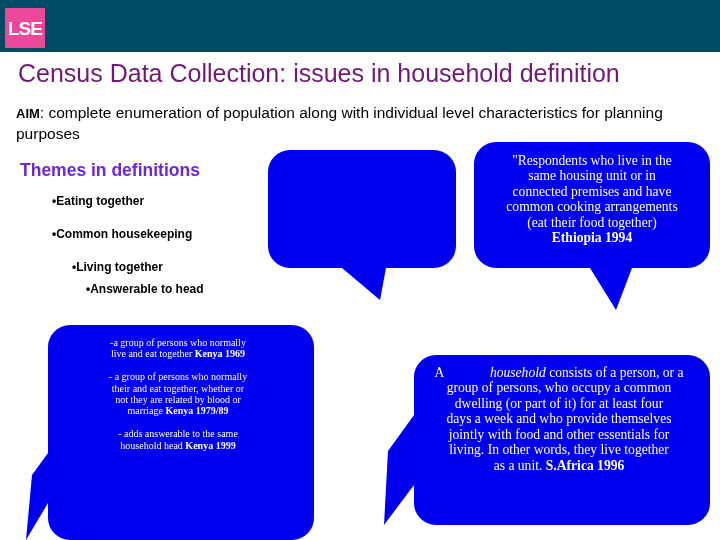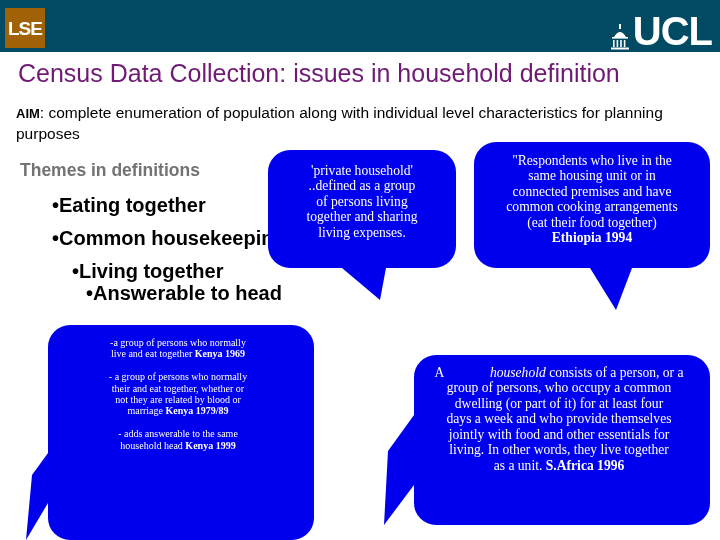--- a/index.html
+++ b/index.html
@@ -76,29 +76,29 @@
     font-size: 15.5px;
     line-height: 1.35;
   }
   #aim-label {
     font-weight: bold;
     font-size: 13px;
   }
   #themes-heading {
     position: absolute;
     left: 20px; top: 160px;
-    color: #737373;
+    color: #6d28d9;
     font-size: 17.5px;
     font-weight: bold;
   }
   .theme-bullet {
     position: absolute;
     left: 52px;
     color: #000000;
-    font-size: 20px;
+    font-size: 12px;
     font-weight: bold;
     white-space: nowrap;
   }
   #theme-0 { top: 194px; }
   #theme-1 { top: 227px; }
   #theme-2 { top: 260px; margin-left: 20px; }
   #theme-3 { top: 282px; margin-left: 34px; }
 
   
   .bubble {
@@ -146,59 +146,42 @@
   #bubble-safrica { left: 384px; top: 355px; width: 326px; height: 170px; }
   #bubble-safrica .bubble-text {
     left: 34px; top: 10px; width: 282px;
     font-size: 13.6px;
   }
 </style>
 </head>
 <body>
 
 <div id="header-banner" style="background: rgb(0, 74, 99);">
-  <div id="lse-logo" style="background: #a16207;">
+  <div id="lse-logo" style="background: #ec4899;">
     <span>LSE</span>
-  </div>
-  <div id="ucl-logo">
-    <svg id="ucl-dome" width="22" height="26" viewBox="0 0 22 26">
-      <rect x="10" y="0" width="2" height="5" fill="#ffffff"></rect>
-      <path d="M5 13 Q11 3 17 13 Z" fill="#ffffff"></path>
-      <rect x="3" y="13" width="16" height="1.6" fill="#ffffff"></rect>
-      <rect x="4" y="16" width="1.6" height="7" fill="#ffffff"></rect>
-      <rect x="7.6" y="16" width="1.6" height="7" fill="#ffffff"></rect>
-      <rect x="11.2" y="16" width="1.6" height="7" fill="#ffffff"></rect>
-      <rect x="14.8" y="16" width="1.6" height="7" fill="#ffffff"></rect>
-      <rect x="2" y="23.5" width="18" height="2" fill="#ffffff"></rect>
-    </svg>
-    <span id="ucl-wordmark">UCL</span>
   </div>
 </div>
 
 <div id="slide-title">Census Data Collection: issues in household definition</div>
 
 <div id="aim-block">
   <span id="aim-label">AIM</span><span>: complete enumeration of population along with individual level characteristics for planning purposes</span>
 </div>
 
 <div id="themes-heading">Themes in definitions</div>
 <div class="theme-bullet" id="theme-0">•Eating together</div>
 <div class="theme-bullet" id="theme-1">•Common housekeeping</div>
 <div class="theme-bullet" id="theme-2">•Living together</div>
 <div class="theme-bullet" id="theme-3">•Answerable to head</div>
 
 <div class="bubble" id="bubble-tanzania">
   <svg width="188" height="150" viewBox="0 0 188 150">
     <path d="M22,0 H166 A22,22 0 0 1 188,22 V96 A22,22 0 0 1 166,118 H118 L112,150 L74,118 H22 A22,22 0 0 1 0,96 V22 A22,22 0 0 1 22,0 Z" fill="#0000ee"></path>
   </svg>
-  <div class="bubble-text"><span>'private household'
-..defined as a group
-of persons living
-together and sharing
-living expenses.</span><br></div>
+  <div class="bubble-text"><br></div>
 </div>
 
 <div class="bubble" id="bubble-ethiopia">
   <svg width="236" height="168" viewBox="0 0 236 168">
     <path d="M22,0 H214 A22,22 0 0 1 236,22 V104 A22,22 0 0 1 214,126 H158 L142,168 L116,126 H22 A22,22 0 0 1 0,104 V22 A22,22 0 0 1 22,0 Z" fill="#0000ee"></path>
   </svg>
   <div class="bubble-text"><span>"Respondents who live in the
 same housing unit or in
 connected premises and have
 common cooking arrangements

